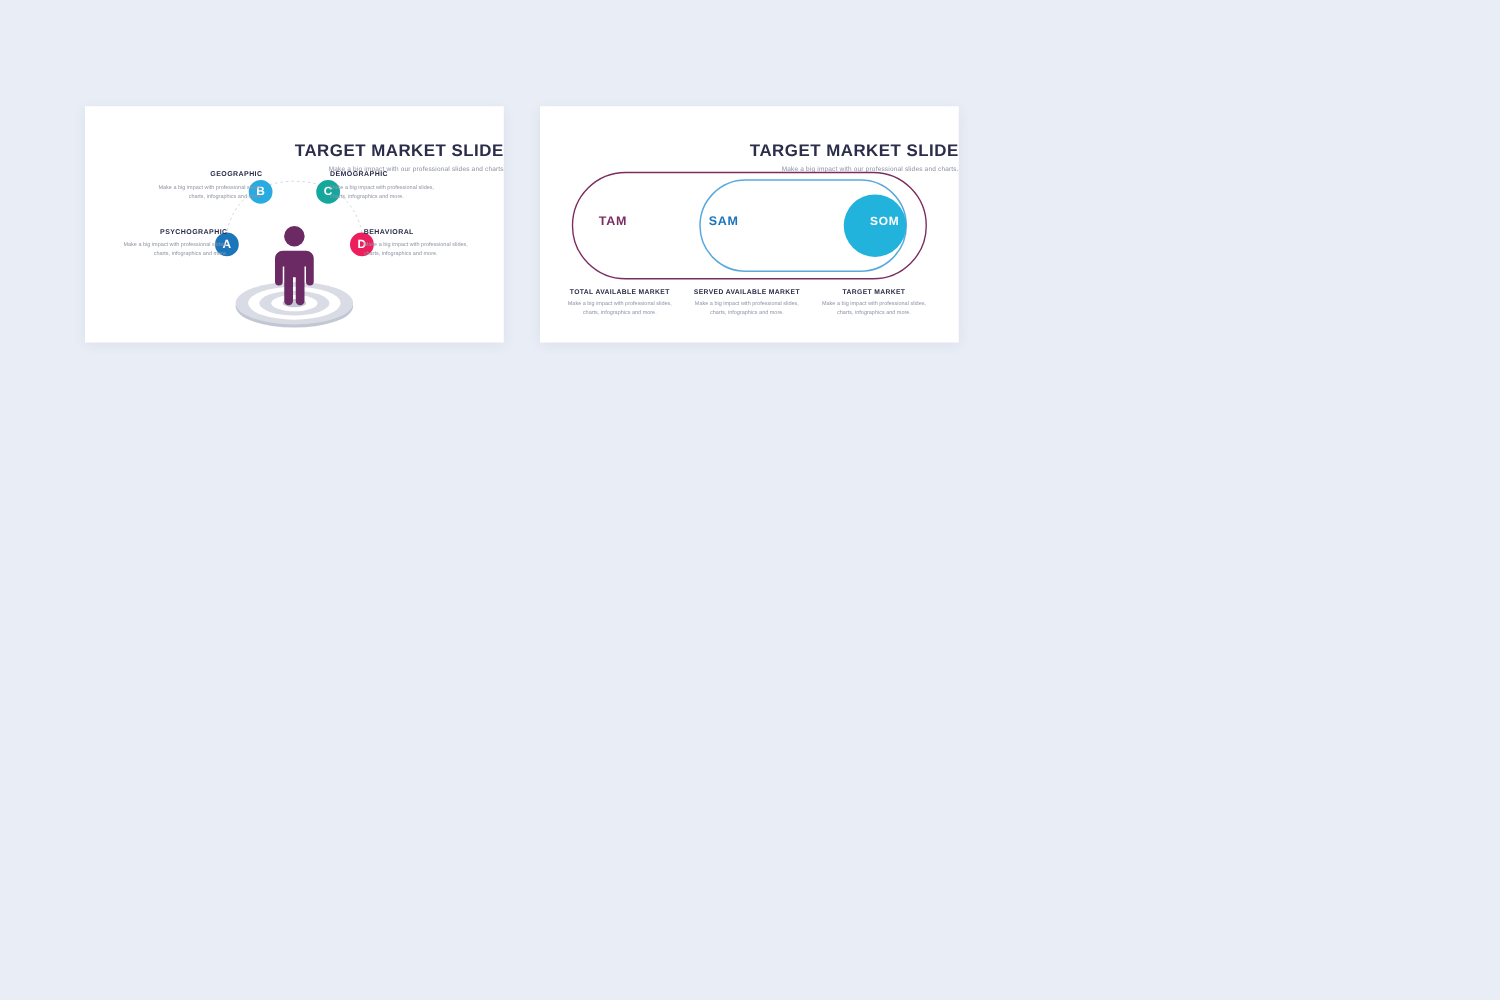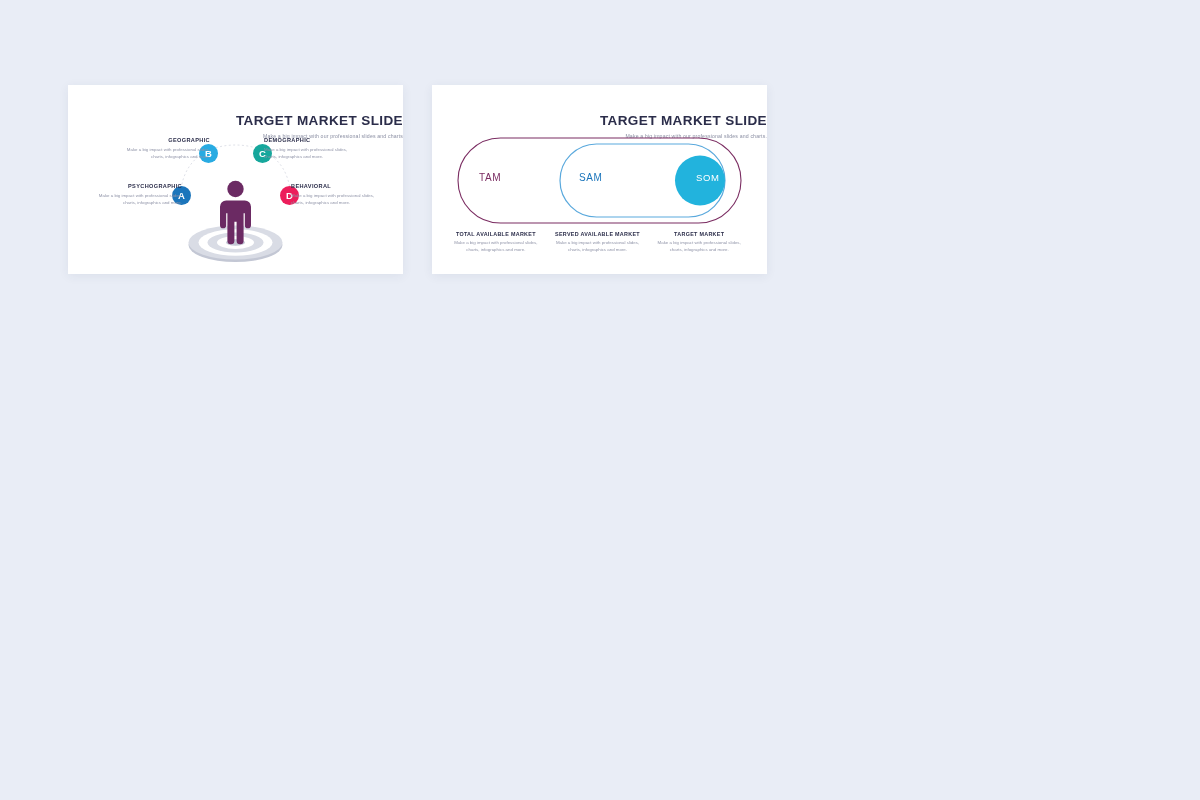--- a/index.html
+++ b/index.html
@@ -112,26 +112,26 @@
 
   
   .market-svg {
     position: absolute;
     left: 0;
     top: 0;
   }
   .market-label {
     position: absolute;
     font-size: 10px;
-    font-weight: normal;
+    font-weight: bold;
     letter-spacing: 0.6px;
     line-height: 1;
   }
   #market-label-tam { left: 47px;  top: 88px; color: #7b2d62; }
-  #market-label-sam { left: 147px; top: 88px; color: #1b75bb; }
+  #market-label-sam { left: 135px; top: 88px; color: #1b75bb; }
   #market-label-som {
     left: 264px; top: 88px; color: #ffffff;
     font-size: 9.5px;
   }
 
   .legend-row {
     position: absolute;
     left: 16px;
     top: 146px;
     width: 305px;

